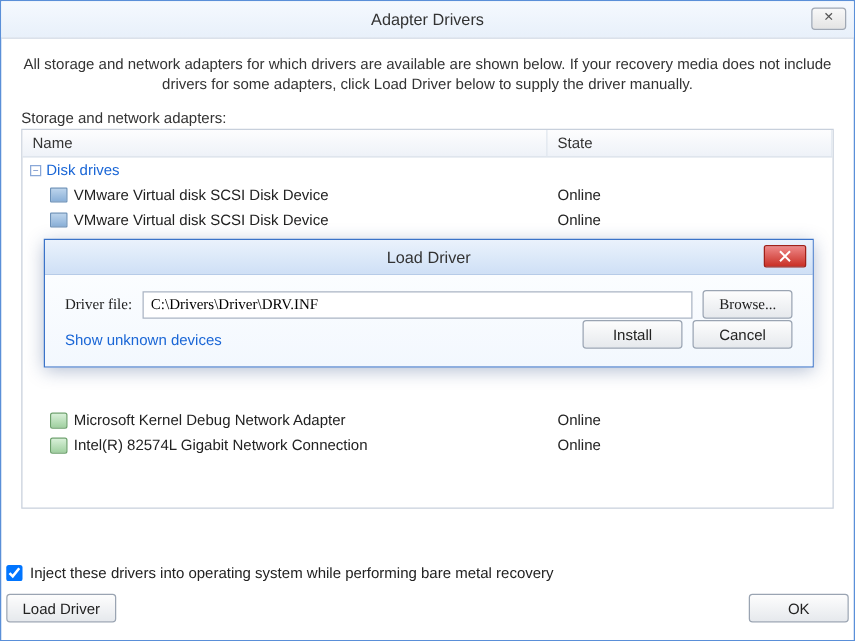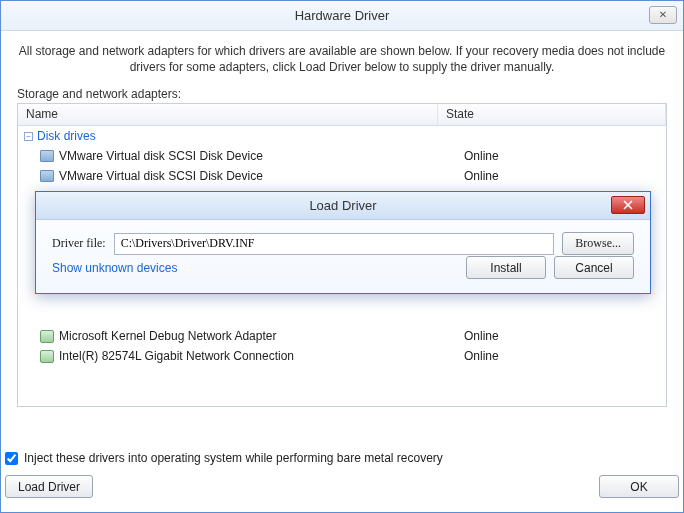--- a/index.html
+++ b/index.html
@@ -97,21 +97,20 @@
     font-size: 8px;
     line-height: 7px;
     color: #6080c0;
     background: #fff;
   }
   .row {
     display: flex;
     padding: 1px 0;
     align-items: center;
     height: 20px;
-    gap: 18px;
   }
   .row .cell-name {
     width: 420px;
     padding-left: 22px;
     display: flex;
     align-items: center;
     gap: 5px;
     color: #222;
   }
   .row .cell-state {
@@ -215,35 +214,35 @@
     flex: 1;
     height: 22px;
     border: 1px solid #a9b4c4;
     padding: 0 6px;
     font-family: inherit;
     font-size: 12px;
     background: #fff;
   }
   .m-bottom {
     display: flex;
-    align-items: center;
+    align-items: flex-end;
   }
   .link {
     color: #1a66d6;
     cursor: pointer;
   }
   .spacer { flex: 1; }
   .m-bottom .btn { margin-left: 8px; }
 </style>
 </head>
 <body>
 
 <div class="window">
   <div class="titlebar">
-    <span class="title">Hardware Driver</span>
+    <span class="title">Adapter Drivers</span>
     <div class="close-btn">
       <span>✕</span>
     </div>
   </div>
 
   <div class="body">
     <div class="desc">All storage and network adapters for which drivers are available are shown below. If your recovery media does not include drivers for some adapters, click Load Driver below to supply the driver manually.</div>
     <div class="section-label">Storage and network adapters:</div>
 
     <div class="tablebox">

